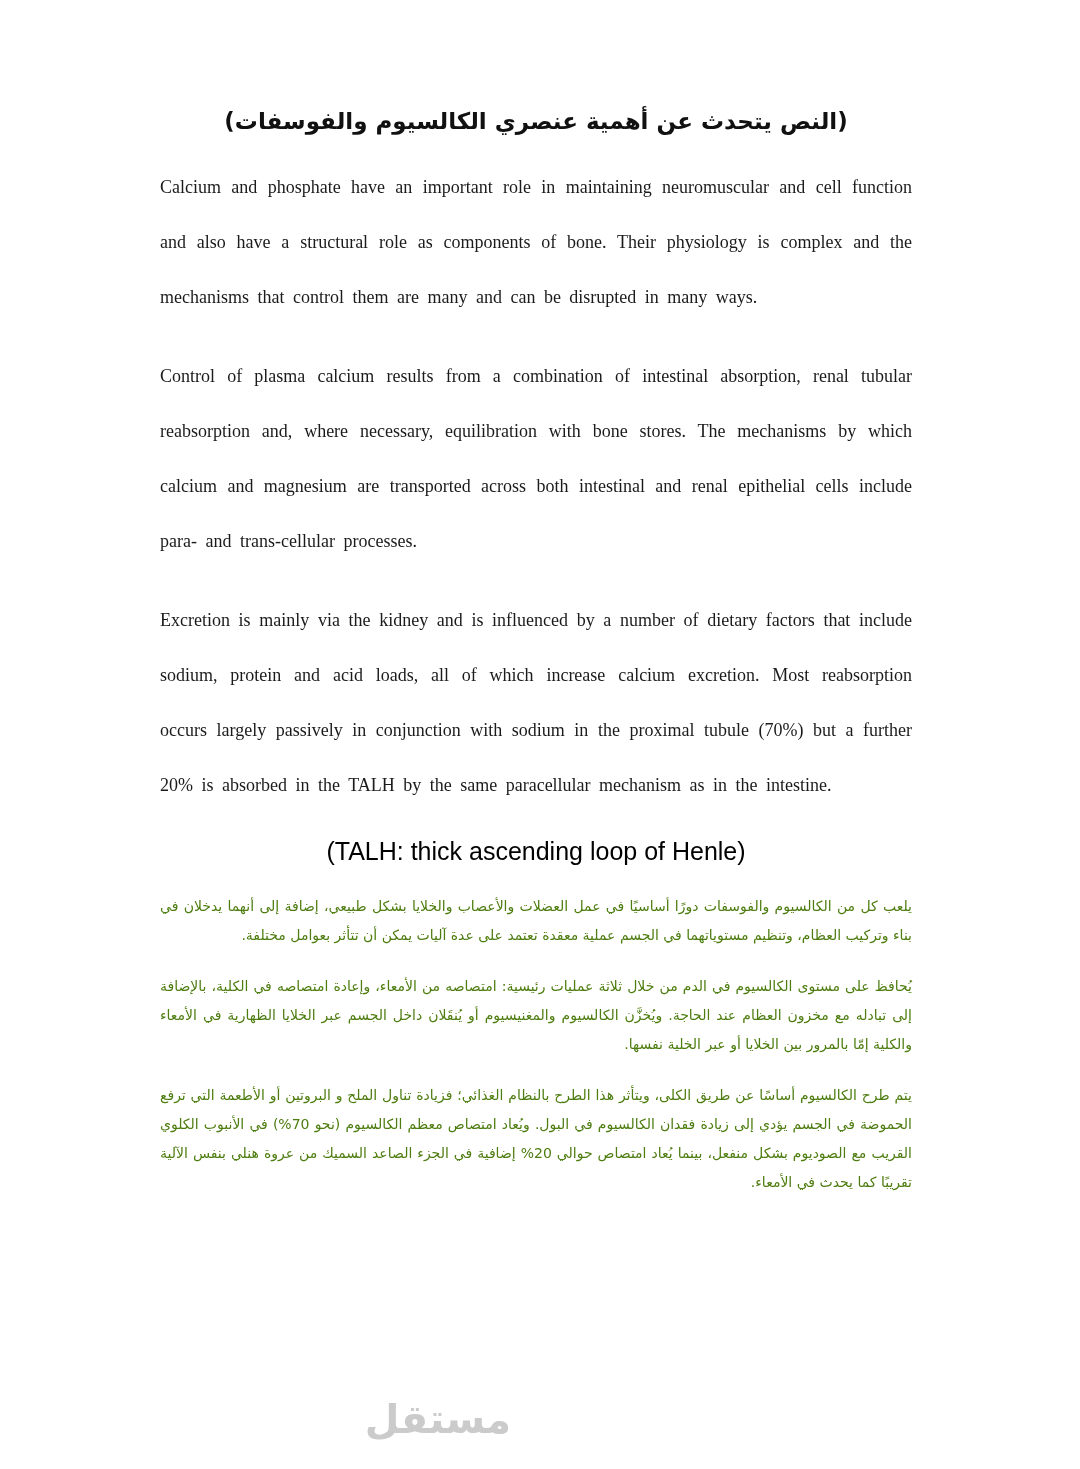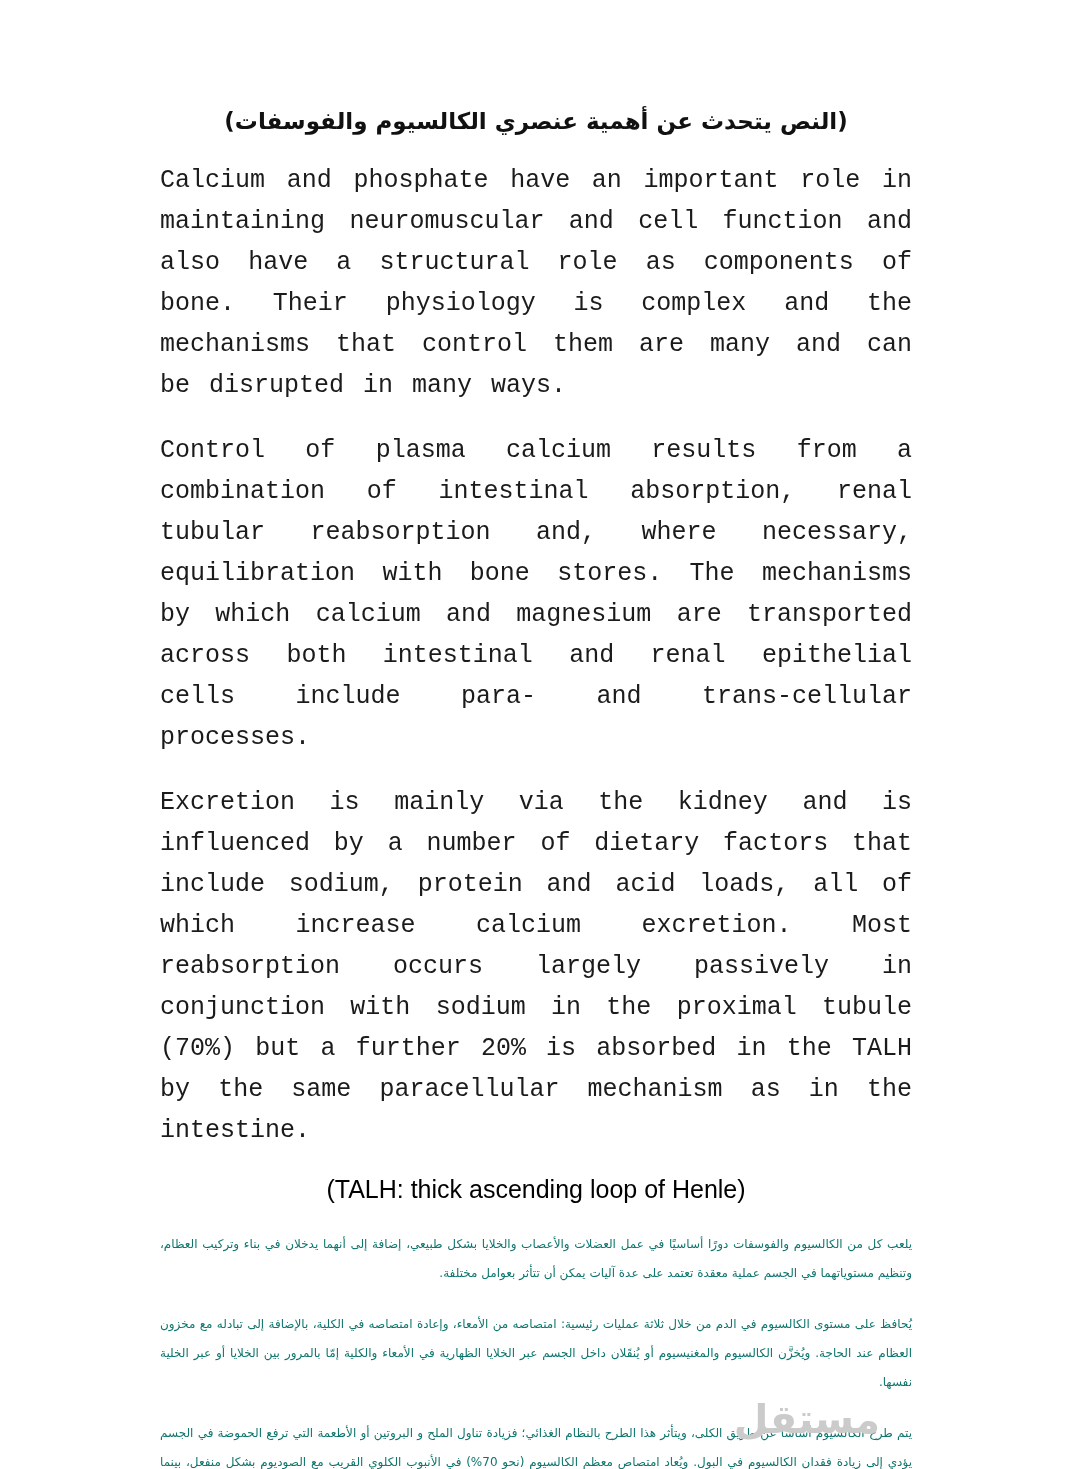--- a/index.html
+++ b/index.html
@@ -27,50 +27,51 @@
     direction: rtl;
     unicode-bidi: embed;
     text-align: center;
     font-family: "DejaVu Sans", sans-serif;
     font-weight: bold;
     font-size: 23px;
     margin: 0 0 26px 0;
     color: #111111;
   }
   .para-en {
-    font-family: Liberation Mono, monospace;
-    font-size: 25px;
-    line-height: 41px;
+    font-family: Liberation Serif, serif;
+    font-size: 18px;
+    line-height: 55px;
     text-align: justify;
     word-spacing: 4px;
     margin: 0 0 24px 0;
     color: #1b1b1b;
   }
   .talh-note {
     font-family: "Liberation Sans", sans-serif;
     font-size: 25px;
     text-align: center;
     margin: 6px 0 26px 0;
     color: #000000;
   }
   .para-ar {
     direction: rtl;
     unicode-bidi: embed;
     font-family: "DejaVu Sans", sans-serif;
-    font-size: 12px;
+    font-size: 14px;
     line-height: 29px;
     text-align: justify;
     margin: 4px 0 22px 0;
-    color: #0f766e;
+    color: #4d7c0f;
   }
   .watermark {
     position: absolute;
-    left: 12px;
+    left: 4px;
     bottom: 28px;
     width: 868px;
+    text-align: center;
     user-select: none;
   }
   .wm-logo {
     direction: rtl;
     font-family: "DejaVu Sans", sans-serif;
     font-weight: bold;
     font-size: 40px;
     line-height: 44px;
     color: #cbcbcb;
   }

